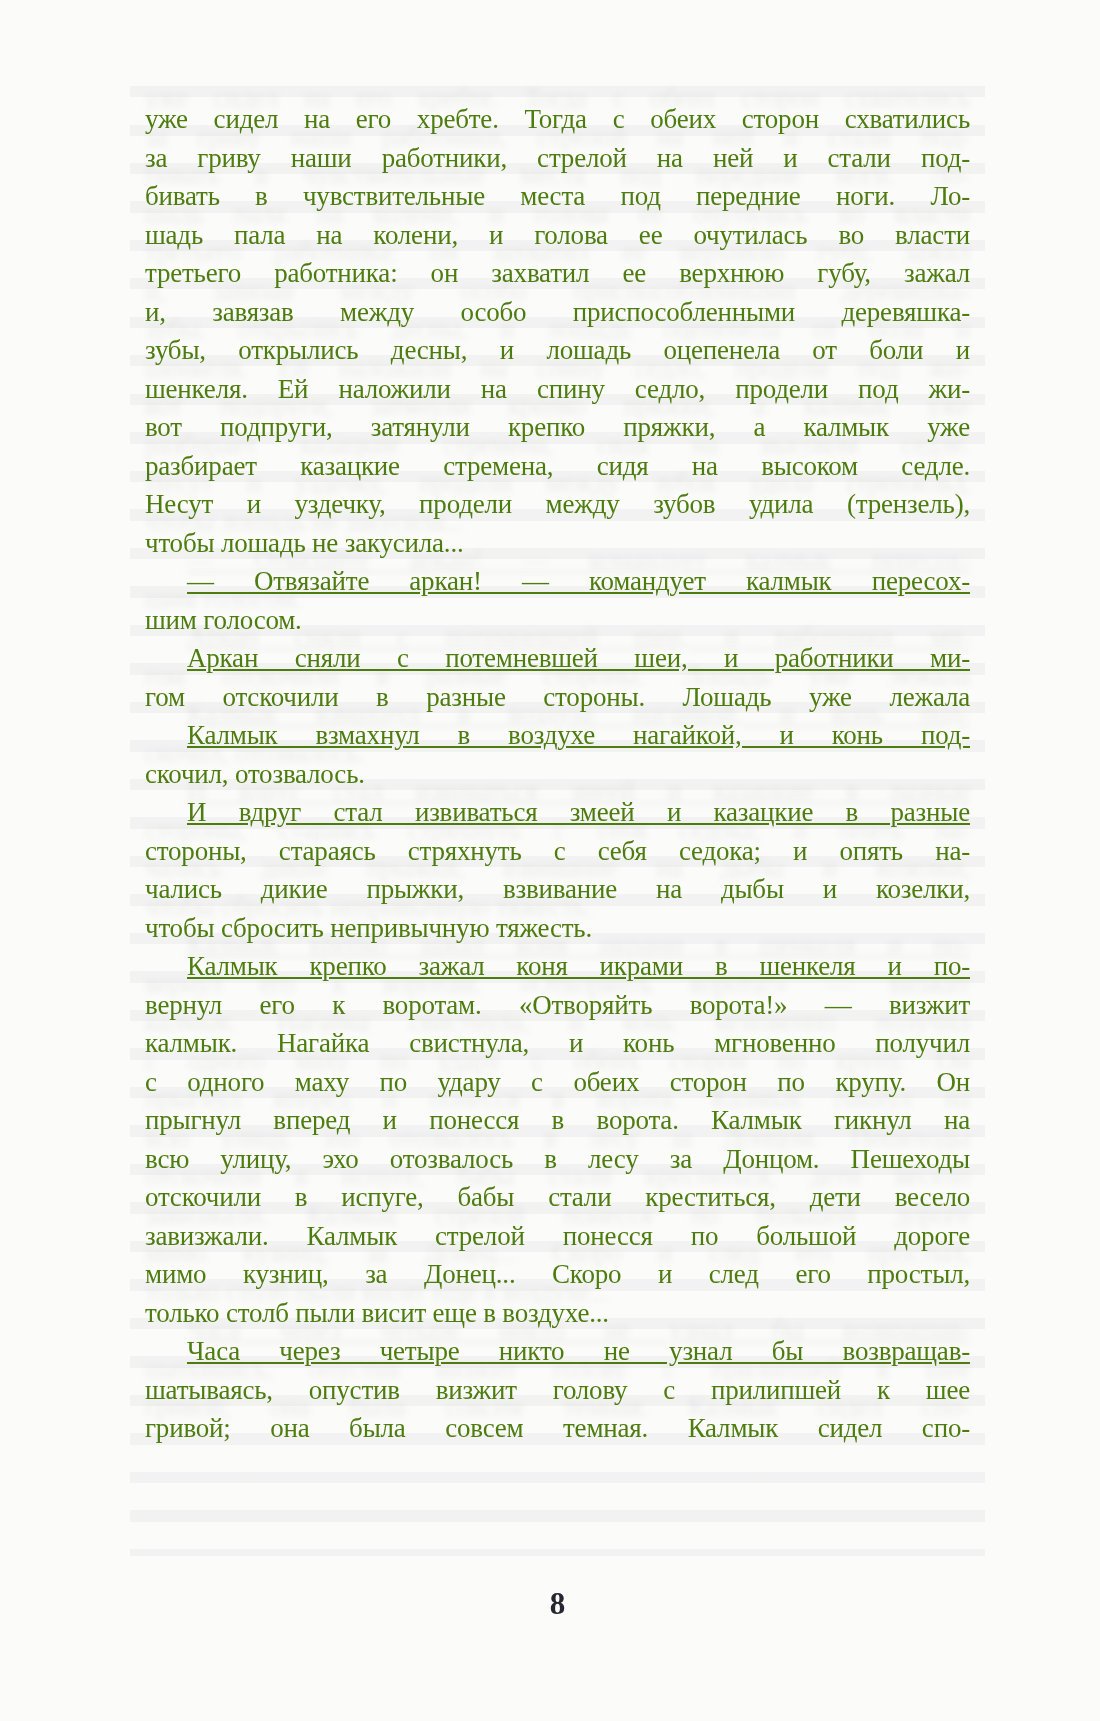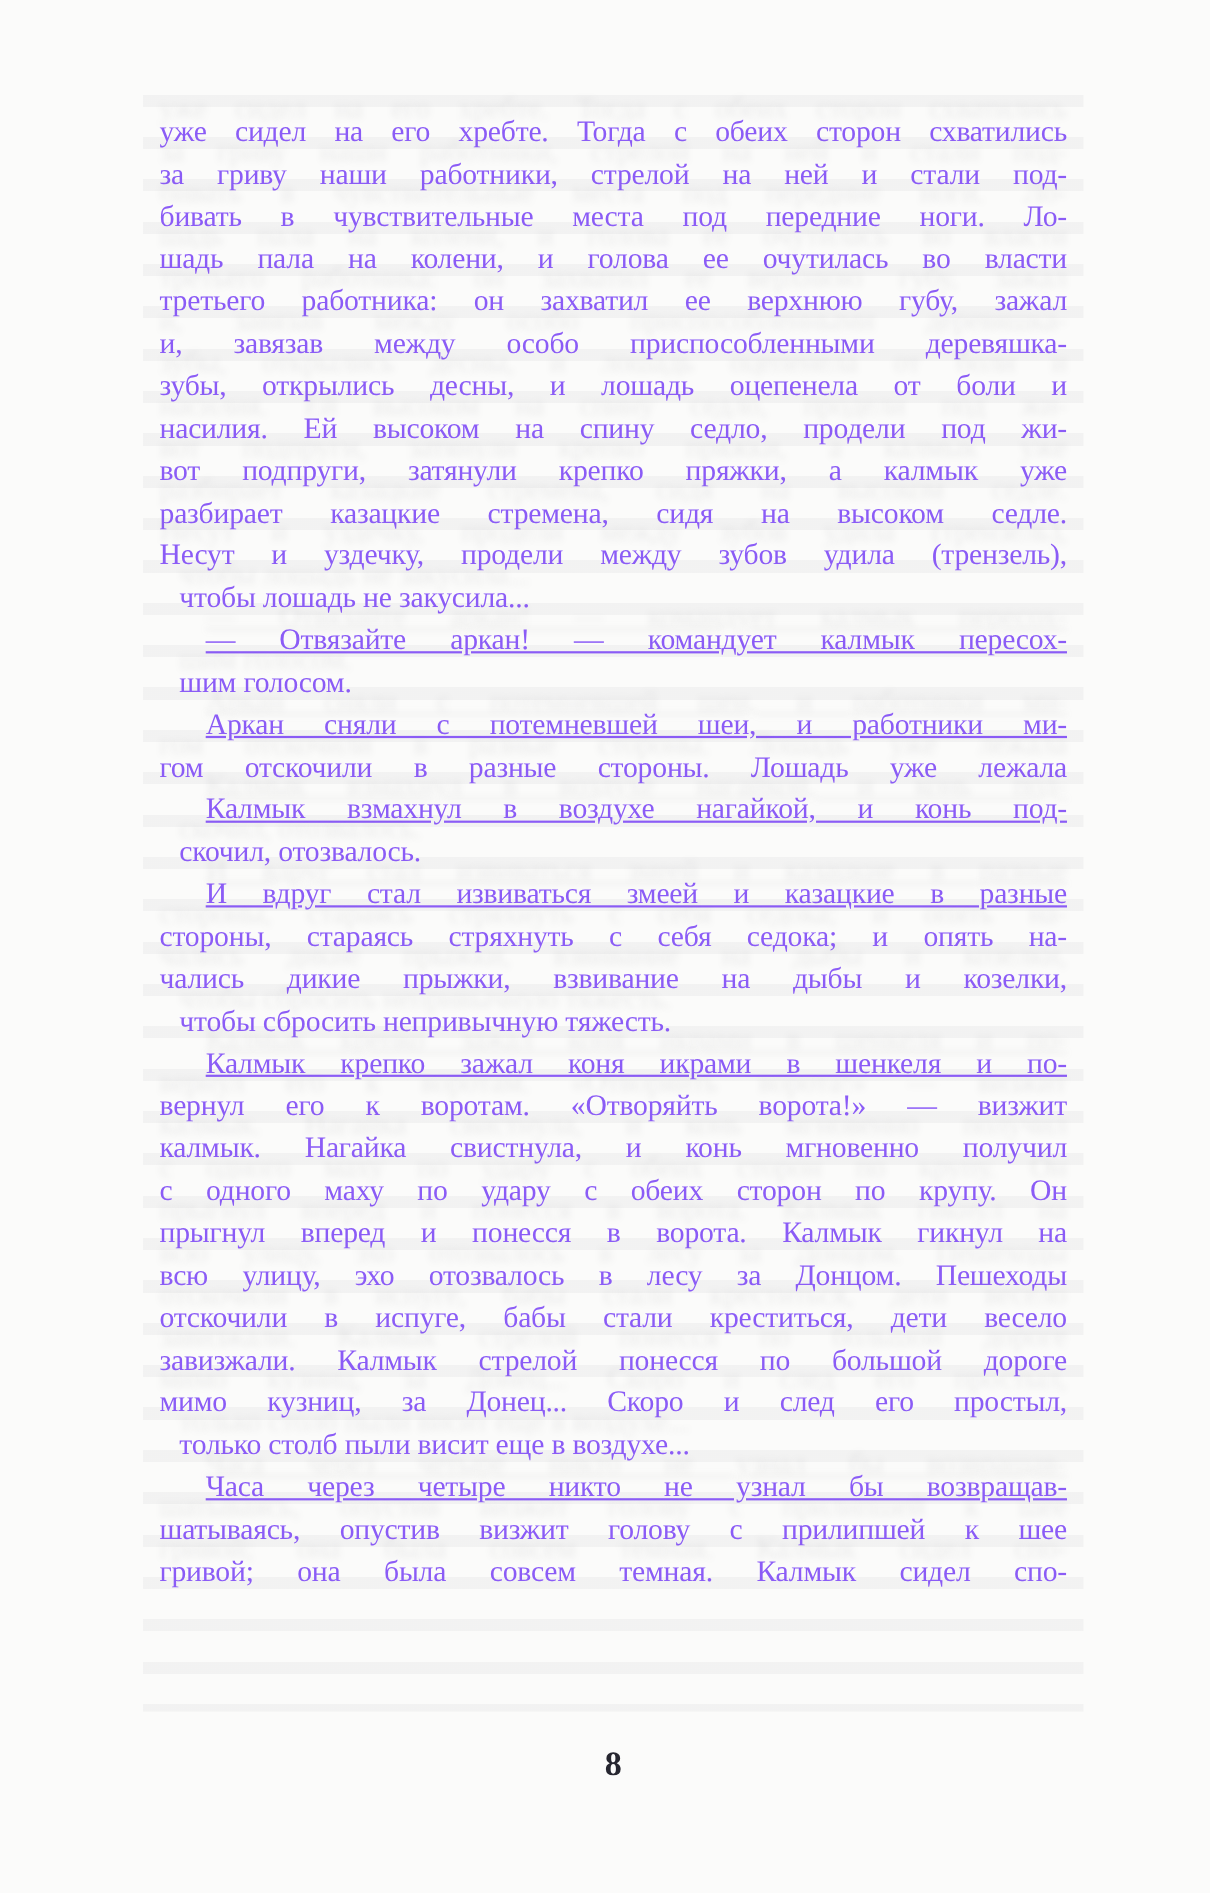--- a/index.html
+++ b/index.html
@@ -31,32 +31,31 @@
     pointer-events: none;
   }
   .text-block {
     position: absolute;
     left: 145px;
     top: 100px;
     width: 825px;
     font-size: 27px;
     line-height: 38.5px;
     letter-spacing: -0.2px;
-    color: #8b5cf6;
+    color: #4d7c0f;
   }
   .line {
     text-align: justify;
     text-align-last: justify;
     
     text-shadow: 0 -21px 6px rgba(125,125,135,0.13);
     white-space: normal;
   }
   .line.para-end {
     text-align-last: left;
-    margin-left: 18px;
   }
   .line.indent {
     text-indent: 42px;
     text-decoration: underline;
   }
   .page-number {
     position: absolute;
     left: 145px;
     top: 1586px;
     width: 825px;
@@ -72,21 +71,21 @@
 <div class="scan-texture"></div>
 
 <div class="text-block">
     <div class="line">уже сидел на его хребте. Тогда с обеих сторон схватились</div>
     <div class="line">за гриву наши работники, стрелой на ней и стали под-</div>
     <div class="line">бивать в чувствительные места под передние ноги. Ло-</div>
     <div class="line">шадь пала на колени, и голова ее очутилась во власти</div>
     <div class="line">третьего работника: он захватил ее верхнюю губу, зажал</div>
     <div class="line">и, завязав между особо приспособленными деревяшка-</div>
     <div class="line">зубы, открылись десны, и лошадь оцепенела от боли и</div>
-    <div class="line">насилия. Ей высоком на спину седло, продели под жи-</div>
+    <div class="line">шенкеля. Ей наложили на спину седло, продели под жи-</div>
     <div class="line">вот подпруги, затянули крепко пряжки, а калмык уже</div>
     <div class="line">разбирает казацкие стремена, сидя на высоком седле.</div>
     <div class="line">Несут и уздечку, продели между зубов удила (трензель),</div>
     <div class="line para-end">чтобы лошадь не закусила...</div>
     <div class="line indent">— Отвязайте аркан! — командует калмык пересох-</div>
     <div class="line para-end">шим голосом.</div>
     <div class="line indent">Аркан сняли с потемневшей шеи, и работники ми-</div>
     <div class="line">гом отскочили в разные стороны. Лошадь уже лежала</div>
     <div class="line indent">Калмык взмахнул в воздухе нагайкой, и конь под-</div>
     <div class="line para-end">скочил, отозвалось.</div>

